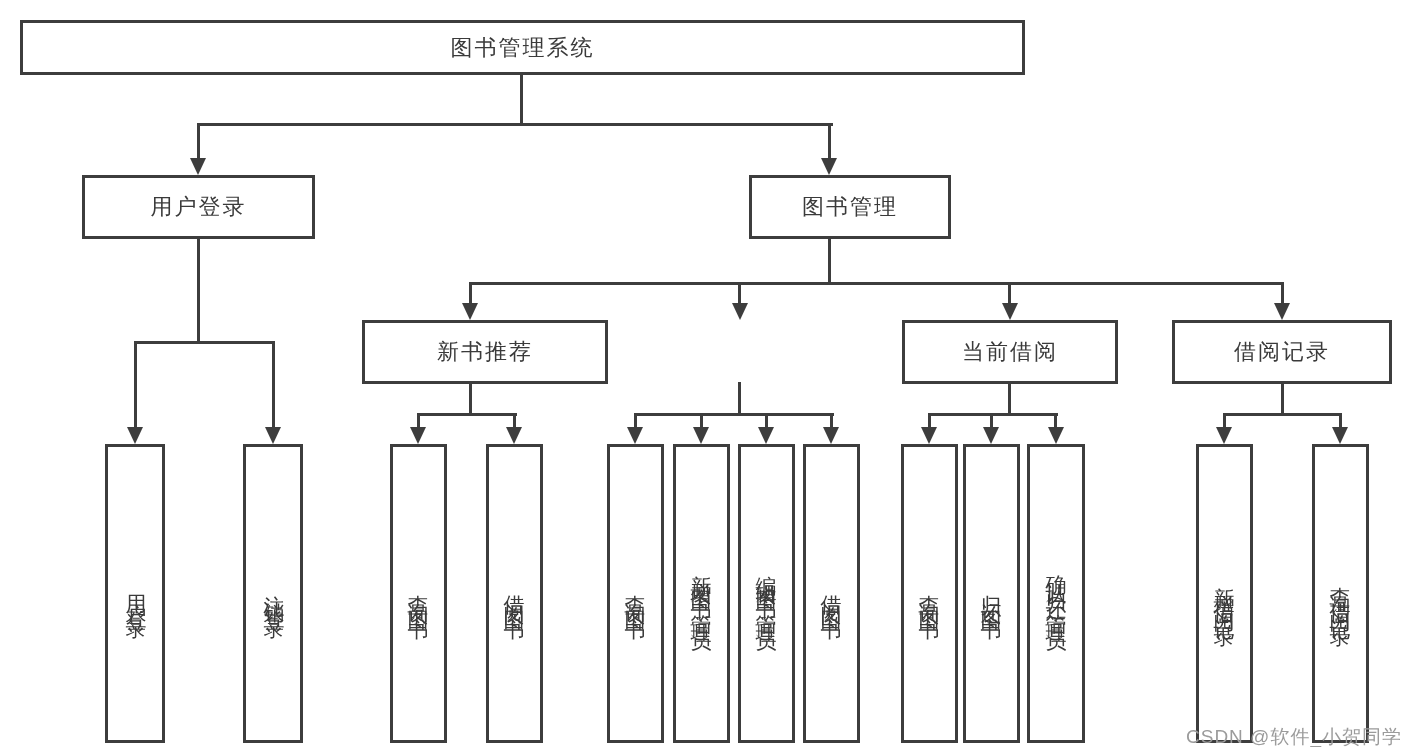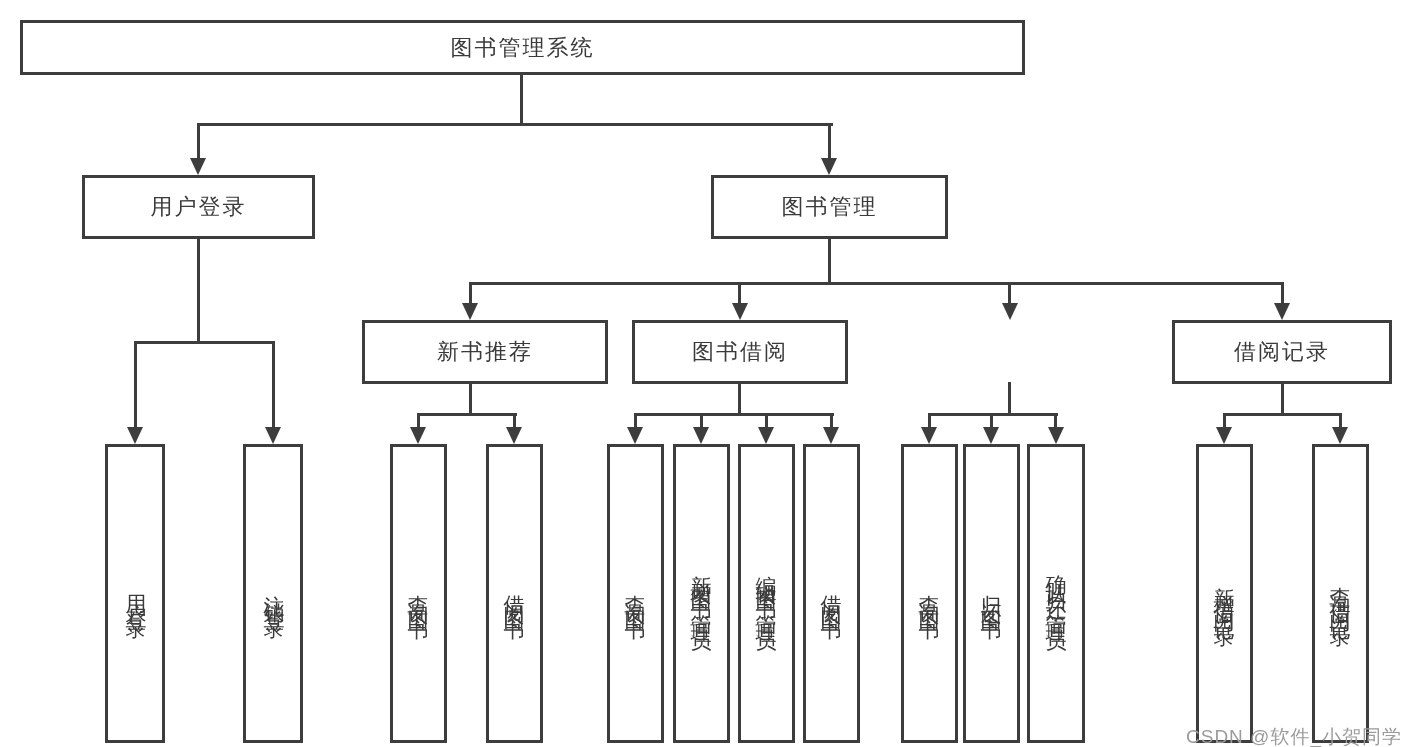--- a/index.html
+++ b/index.html
@@ -28,24 +28,24 @@
   .wm{position:absolute;font-size:19px;letter-spacing:1px;color:var(--watermark,#9b9b9b);z-index:10;white-space:nowrap;}
 </style>
 </head>
 <body>
 
 <div class="stage">
 
   <div class="box" style="left:20px;top:13px;width:1005px;height:55px">图书管理系统</div>
 
   <div class="box" style="left:82px;top:168px;width:233px;height:64px">用户登录</div>
-  <div class="box" style="left:711px;top:168px;width:237px;height:64px">图书管理</div>
+  <div class="box" style="left:749px;top:168px;width:202px;height:64px">图书管理</div>
 
   <div class="box" style="left:362px;top:313px;width:246px;height:64px">新书推荐</div>
-  <div class="box" style="left:632px;top:313px;width:216px;height:64px">图书借阅</div>
+  <div class="box" style="left:902px;top:313px;width:216px;height:64px">当前借阅</div>
   <div class="box" style="left:1172px;top:313px;width:220px;height:64px">借阅记录</div>
 
   <div class="vbox" style="left:105px;width:60px">用户登录</div>
   <div class="vbox" style="left:243px;width:60px">注销登录</div>
 
   <div class="vbox" style="left:390px;width:57px">查询图书</div>
   <div class="vbox" style="left:486px;width:57px">借阅图书</div>
 
   <div class="vbox" style="left:607px;width:57px">查询图书</div>
   <div class="vbox" style="left:673px;width:57px">新增图书（管理员）</div>

